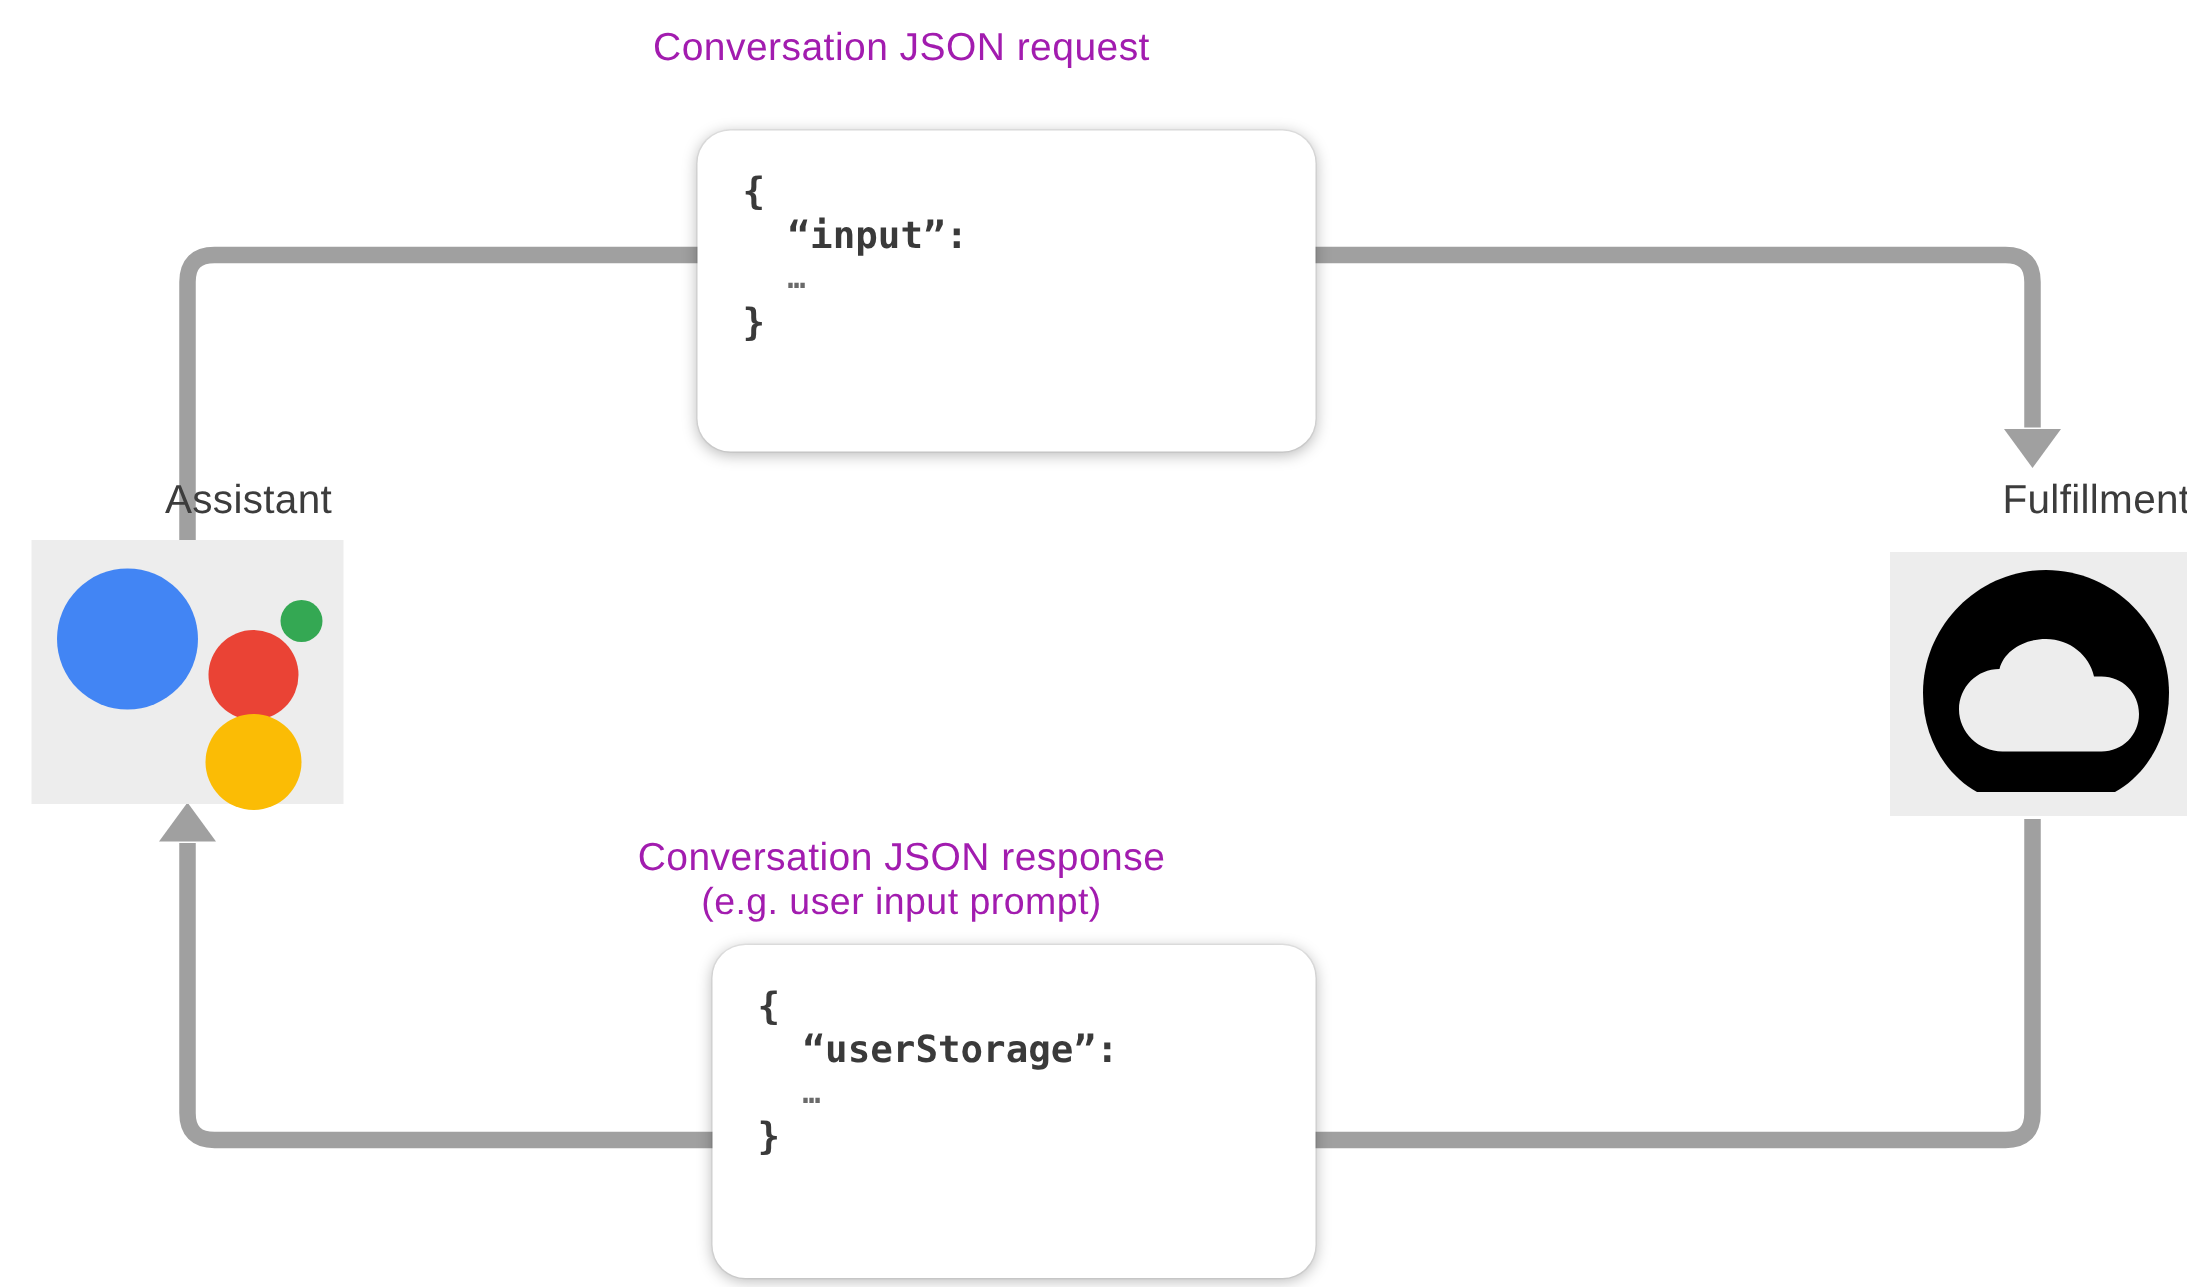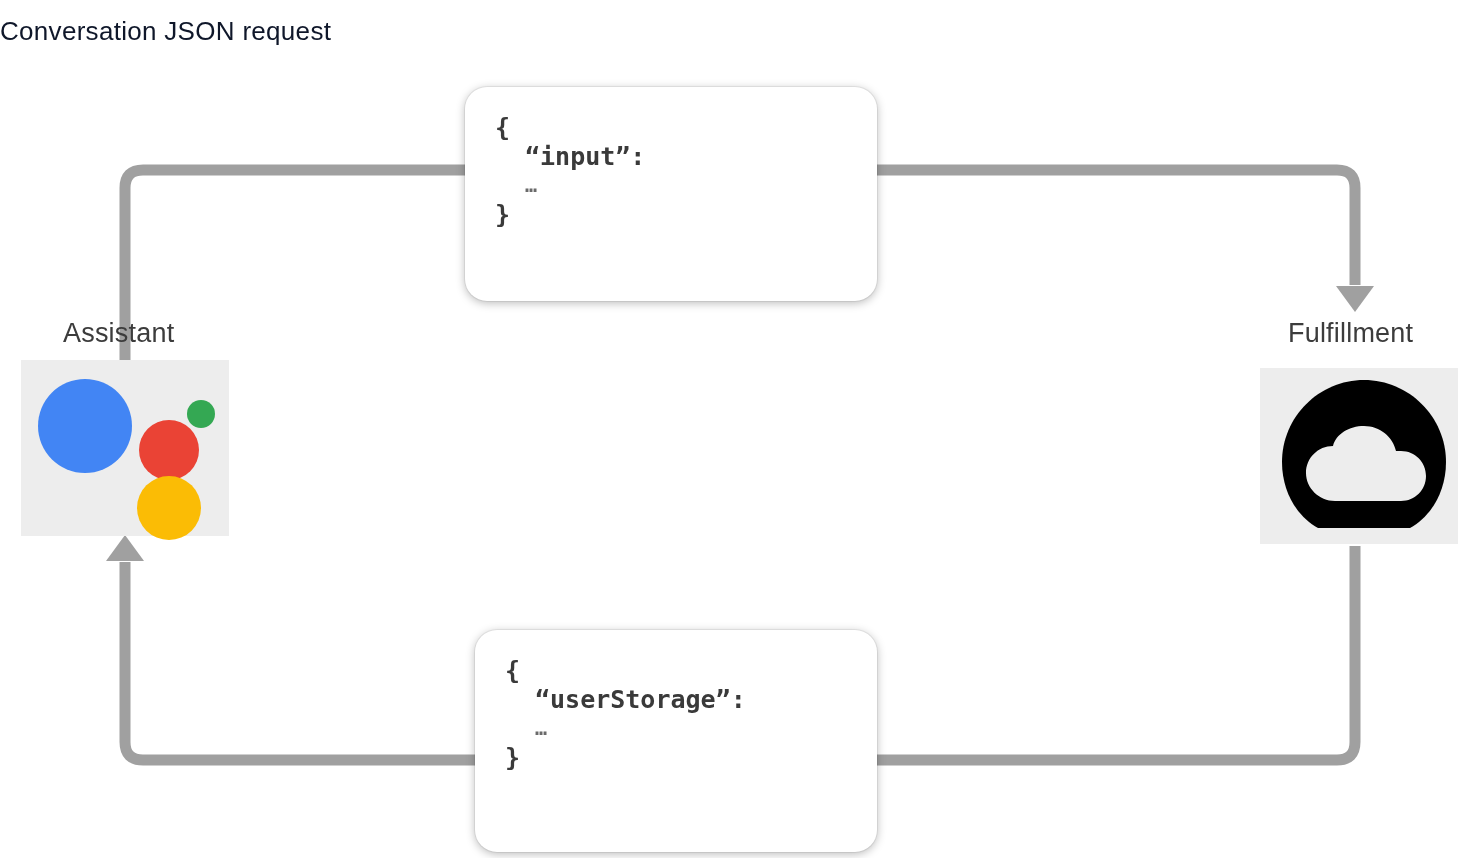--- a/index.html
+++ b/index.html
@@ -41,31 +41,32 @@
   .tile-assistant { left: 21px;  top: 360px; }
   .tile-cloud     { left: 1260px; top: 368px; }
 
   .tile-label {
     position: absolute;
     font-size: 27px;
     line-height: 1;
     color: #3c3c3c;
     letter-spacing: 0.2px;
     white-space: nowrap;
+    margin-left: 47px;
   }
   .label-assistant { left: 63px;  top: 320px; }
   .label-cloud     { left: 1288px; top: 320px; }
 
   
   .flow-label {
     position: absolute;
     width: 1202px;
     left: 0;
-    text-align: left;
-    color: #0f172a;
+    text-align: center;
+    color: #a21caf;
     white-space: nowrap;
   }
   .flow-label .line1 {
     display: block;
     font-size: 26px;
     line-height: 30px;
     letter-spacing: 0.3px;
   }
   .flow-label .line2 {
     display: block;
@@ -157,20 +158,24 @@
   <div class="tile tile-cloud">
     <svg width="208" height="176" viewBox="0 0 208 176" aria-hidden="true">
       <path d="M104 12 C 149 12 186 49 186 94 C 186 125 170 149 150 160 L 58 160
                C 38 149 22 125 22 94 C 22 49 59 12 104 12 Z" fill="#000000"></path>
       <path d="M104 58 C 120 58 133 69 136 83 L 141 83 C 155 83 166 94 166 108
                C 166 122 155 133 141 133 L 75 133 C 59 133 46 120 46 105
                C 46 90 58 78 73 78 C 76 66 89 58 104 58 Z" fill="#ededed"></path>
     </svg>
   </div>
 
+  <div class="flow-label flow-label-bottom">
+    <span class="line1">Conversation JSON response</span>
+    <span class="line2">(e.g. user input prompt)</span>
+  </div>
 
   <div class="json-card json-card-bottom">
     <div class="json-line">{</div>
     <div class="json-line json-indent">“userStorage”:</div>
     <div class="json-line json-ellipsis">…</div>
     <div class="json-line">}</div>
   </div>
 
 </div>
 

